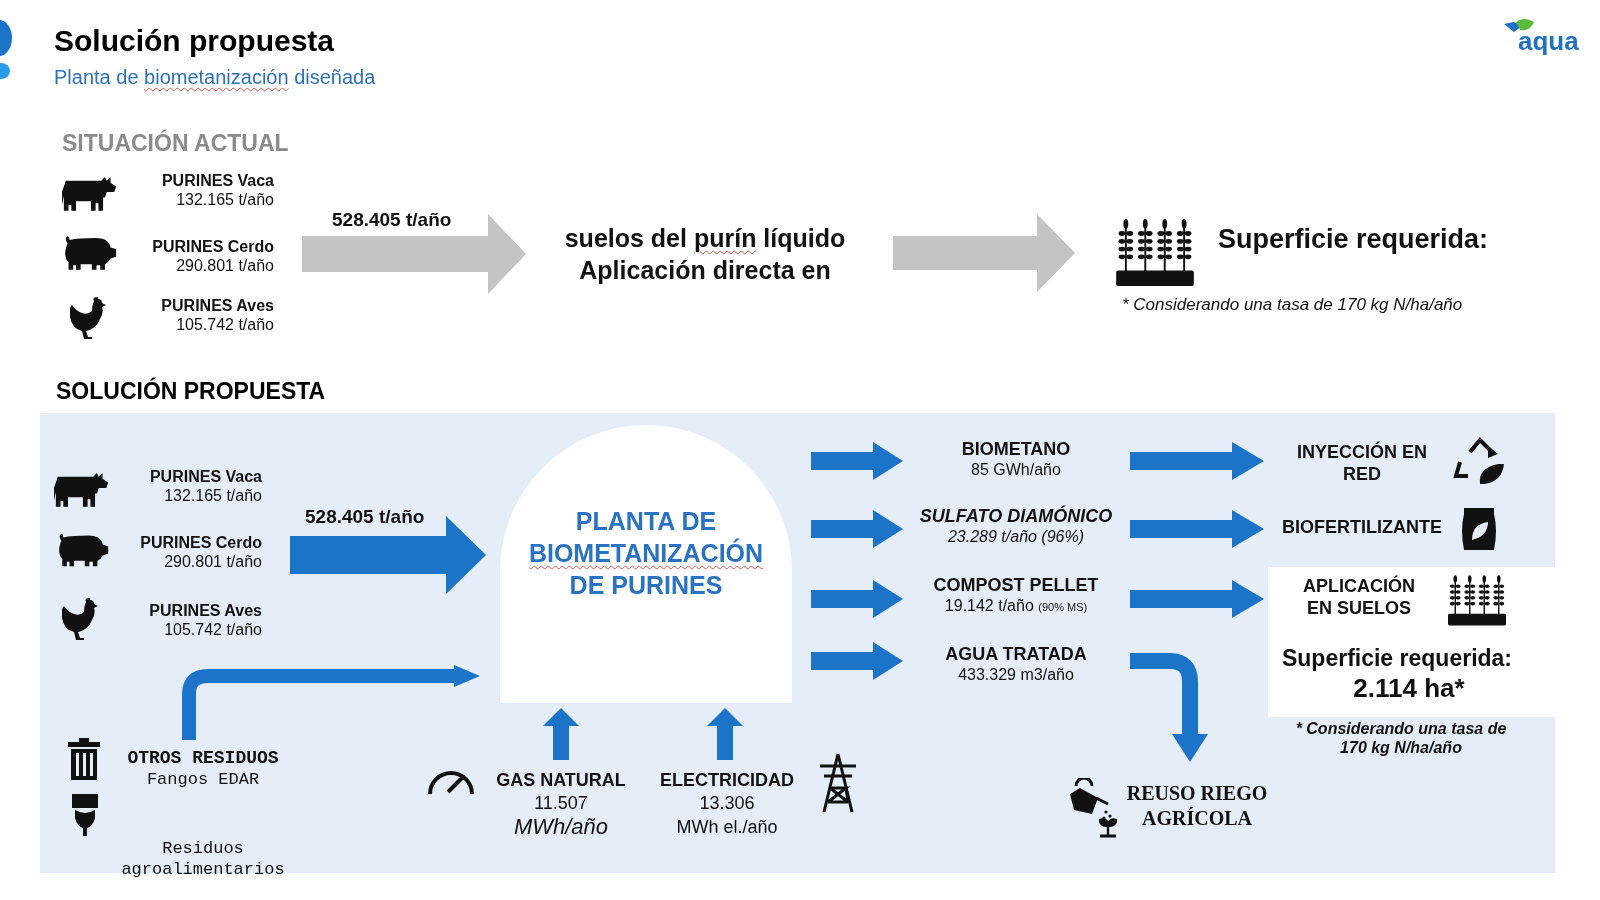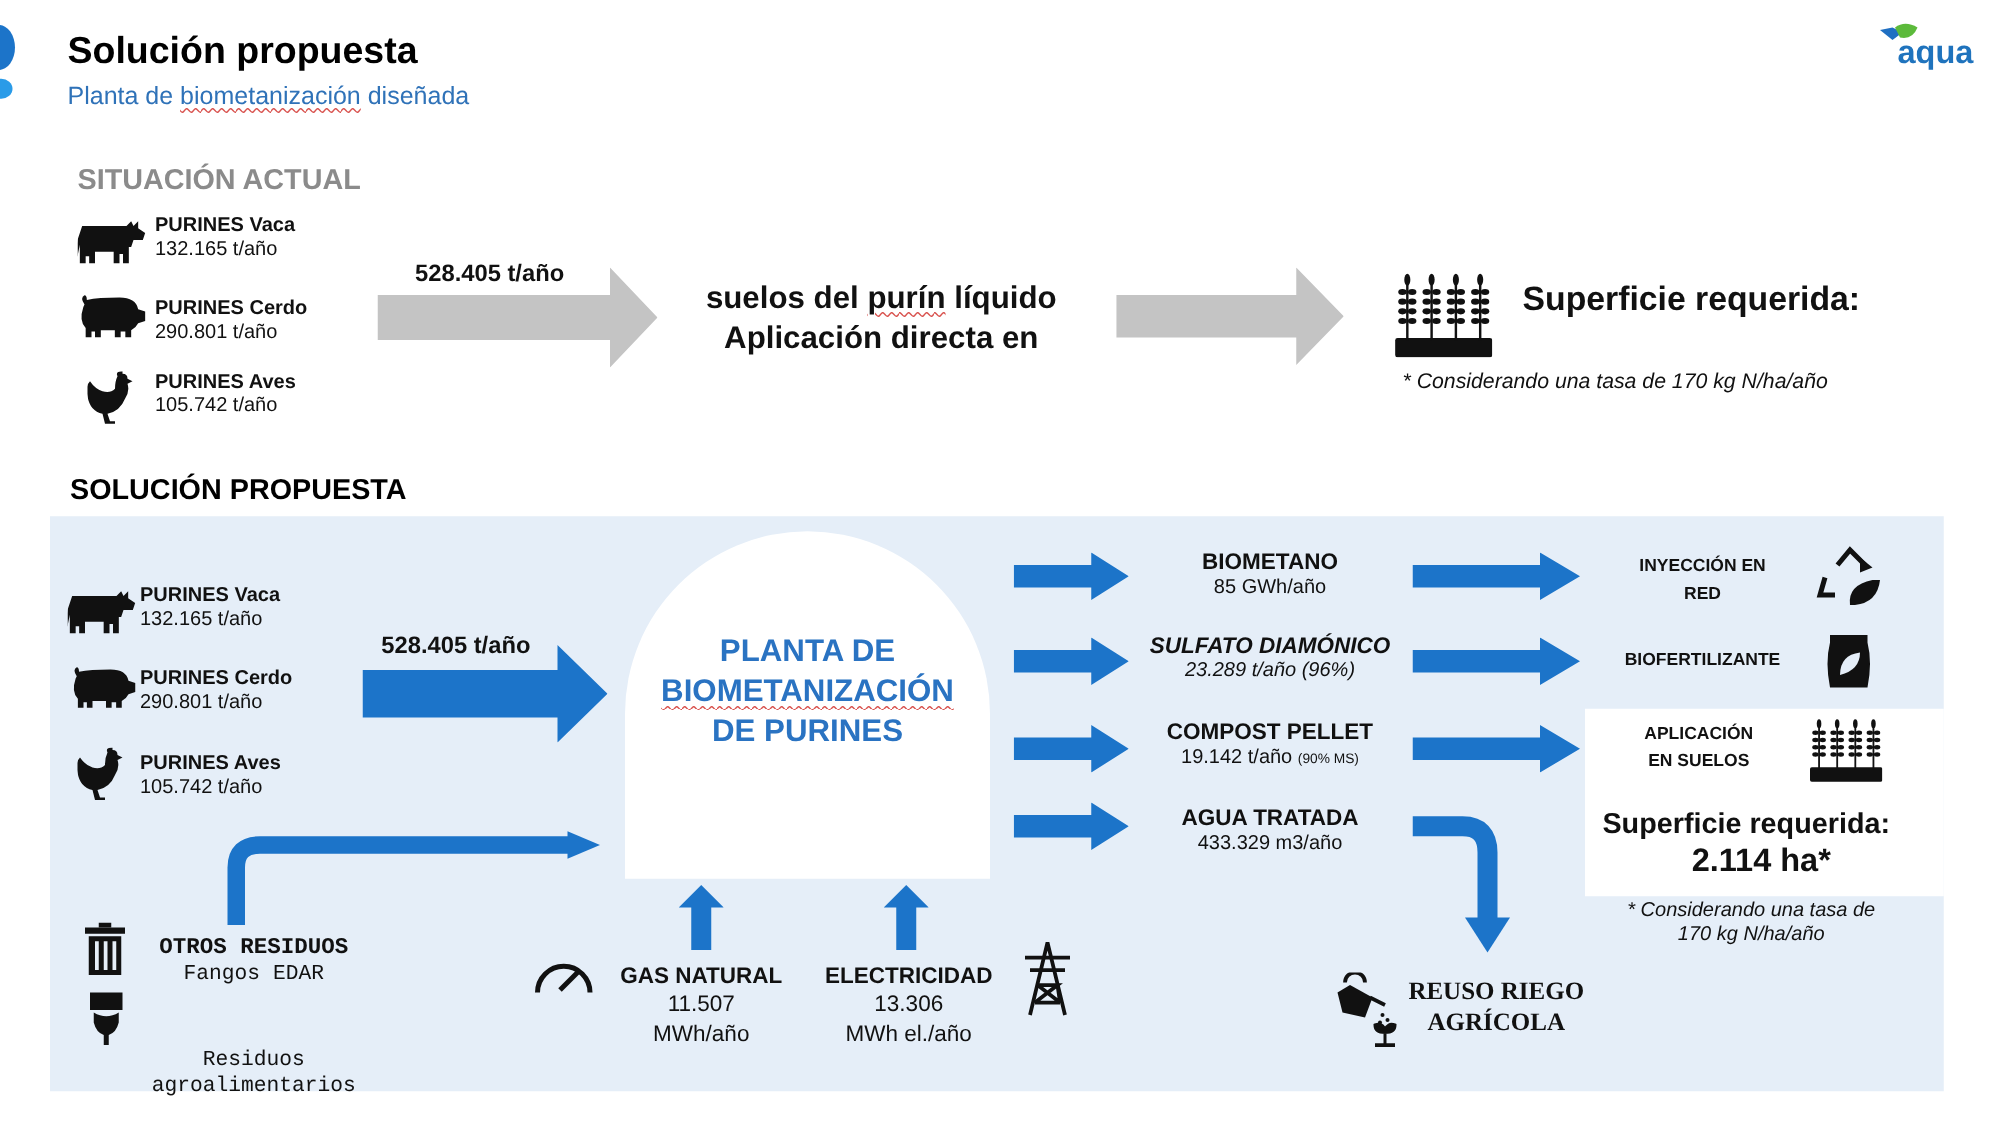--- a/index.html
+++ b/index.html
@@ -14,33 +14,33 @@
   #blue-dot-2 { left: -8px; top: 63px; width: 18px; height: 16px; border-radius: 50%; background: #2a9be8; }
   #title { left: 54px; top: 24px; font-size: 30px; font-weight: bold; color: #000; }
   #subtitle { left: 54px; top: 66px; font-size: 20px; color: #2f72b8; }
   #logo-text { left: 1518px; top: 26px; font-size: 26px; color: #1f73bd; font-weight: bold; }
 
   #sec1-title { left: 62px; top: 130px; font-size: 23px; font-weight: bold; color: #8b8b8b; }
   #sec2-title { left: 56px; top: 378px; font-size: 23px; font-weight: bold; color: #000; }
 
   .animal-label { font-size: 16px; font-weight: bold; line-height: 19px; }
   .animal-val { font-size: 16px; line-height: 19px; }
-  .animal { width: 150px; text-align: left; }
+  .animal { width: 150px; text-align: right; }
 
   .icon svg { display: block; }
 
   #panel { left: 40px; top: 413px; width: 1515px; height: 460px; background: #e5eef8; }
   #white-box { left: 1268px; top: 567px; width: 287px; height: 150px; background: #ffffff; }
   #dome { left: 500px; top: 425px; width: 292px; height: 278px; background: #ffffff; border-radius: 146px 146px 0 0; }
   #dome-text { left: 500px; top: 505px; width: 292px; font-size: 25px; font-weight: bold; color: #2a73c2; line-height: 32px; text-align: center; }
 
   .prod-title { font-size: 18px; font-weight: bold; line-height: 21px; }
   .prod-val { font-size: 16px; line-height: 19px; }
   .small { font-size: 11px; }
-  .dest { font-size: 14px; font-weight: bold; line-height: 22px; text-align: center; }
+  .dest { font-size: 18px; font-weight: bold; line-height: 22px; text-align: center; }
 </style>
 </head>
 <body>
 
 <svg width="0" height="0" style="position:absolute">
   <defs>
     <symbol id="cow" viewBox="0 0 60 40">
       <path d="M4 8 h38 l4 -4 l2 4 l4 -4 l0 6 l6 4 l-2 6 l-8 0 l-2 6 h-2 v14 h-5 v-8 h-3 v8 h-5 v-10 h-16 v10 h-5 v-6 h-3 v6 h-5 v-16 l-2 10 h-2 l2 -14 z" fill="#111"></path>
     </symbol>
     <symbol id="pig" viewBox="0 0 60 40">
@@ -224,21 +224,21 @@
 </div>
 <div class="abs" style="left:426px;top:764px;">
   <svg width="50" height="34" viewBox="0 0 50 34">
       <path d="M4 30 A21 21 0 0 1 46 30" stroke="#111" stroke-width="4" fill="none"></path>
       <line x1="22" y1="28" x2="38" y2="12" stroke="#111" stroke-width="4"></line>
     </svg>
 </div>
 <div class="abs c" style="left:482px;top:770px;width:158px;">
   <div class="prod-title">GAS NATURAL</div>
   <div style="font-size:18px;line-height:25px;">11.507</div>
-  <div style="font-size:18px;line-height:22px;">MWh/año</div>
+  <div style="font-size:22px;line-height:22px;font-style:italic;">MWh/año</div>
 </div>
 <div class="abs c" style="left:646px;top:770px;width:162px;">
   <div class="prod-title">ELECTRICIDAD</div>
   <div style="font-size:18px;line-height:25px;">13.306</div>
   <div style="font-size:18px;line-height:22px;">MWh el./año</div>
 </div>
 <div class="abs" style="left:816px;top:752px;">
   <svg width="44" height="62" viewBox="0 0 44 62">
       <g stroke="#111" stroke-width="3" fill="none">
         <path d="M22 2 L8 60 M22 2 L36 60"></path>
@@ -320,21 +320,21 @@
 </div>
 <div class="abs icon" style="left:1448px;top:574px;">
     <svg width="58" height="52">
       <use href="#wheat"></use>
     </svg>
   </div>
 <div class="abs c b" style="left:1268px;top:643px;width:258px;font-size:23px;line-height:30px;">
   <div>Superficie requerida:</div>
   <div style="font-size:26px;padding-left:24px;">2.114 ha*</div>
 </div>
-<div class="abs c" style="left:1276px;top:719px;width:250px;font-size:16px;font-style:italic;line-height:19px;">
+<div class="abs c" style="left:1276px;top:719px;width:250px;font-size:16px;font-style:italic;line-height:19px;font-weight:bold;">
   <div>* Considerando una tasa de</div>
   <div>170 kg N/ha/año</div>
 </div>
 
 <div class="abs" style="left:1066px;top:778px;">
   <svg width="56" height="60" viewBox="0 0 56 60">
       <path d="M10 8 a8 8 0 1 1 16 0" stroke="#111" stroke-width="3" fill="none"></path>
       <path d="M4 16 l10 -6 l18 10 l-6 16 l-18 -4 z" fill="#111"></path>
       <path d="M30 20 l12 6" stroke="#111" stroke-width="3"></path>
       <circle cx="40" cy="34" r="1.6" fill="#111"></circle>

